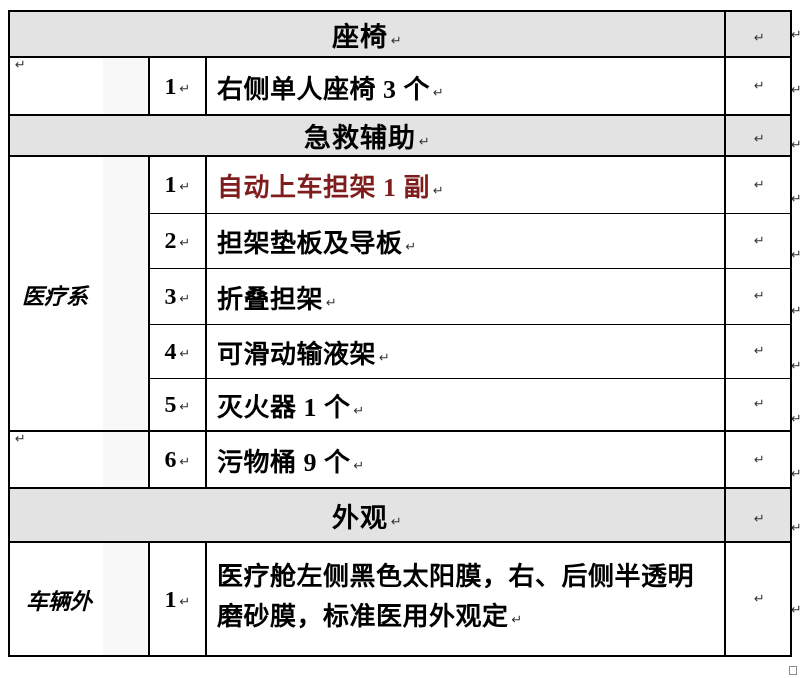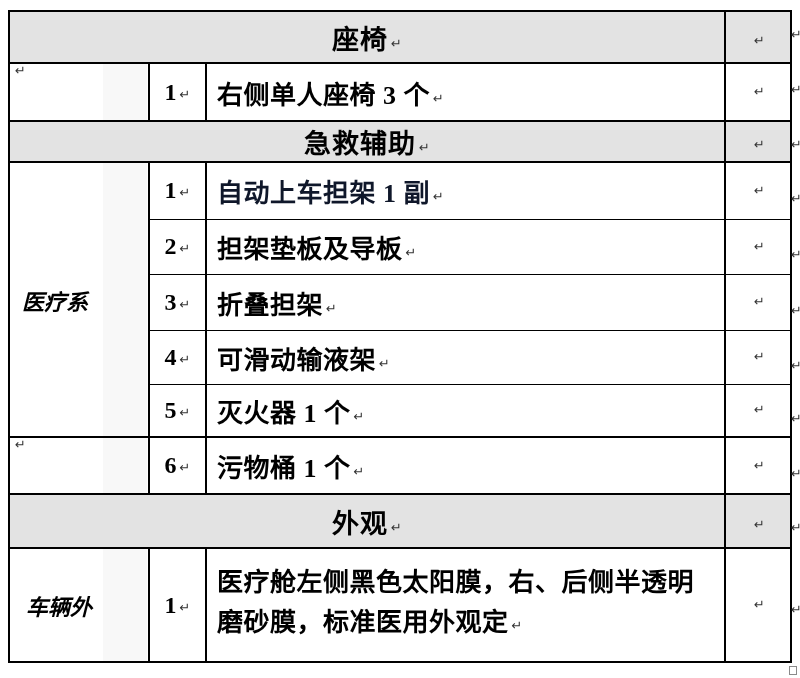--- a/index.html
+++ b/index.html
@@ -45,21 +45,21 @@
   .gcell .glabel{padding-left:12px;font-style:italic;}
   .ncell{text-align:center;font-size:24px;font-weight:600;}
   .dcell{
     text-align:left;
     padding-left:10px;padding-right:6px;
     font-size:26px;
     font-weight:600;
     letter-spacing:0.5px;
   }
   .dcell.multiline{line-height:40px;}
-  .red-text{color:#0f172a;}
+  .red-text{color:#7f1d1d;}
   .rcell{text-align:center;}
   .strip{
     position:absolute;
     top:0;bottom:0;right:1px;
     width:44px;
     background:#f8f8f8;
     pointer-events:none;
   }
   .pmark{
     font-family:"DejaVu Sans",sans-serif;
@@ -95,21 +95,21 @@
 <div class="page">
   <table class="doc-table">
     <colgroup>
         <col class="c1">
         <col class="c2">
         <col class="c3">
         <col class="c4">
       </colgroup>
 
     <tbody>
-        <tr class="section-row" style="height:52px">
+        <tr class="section-row" style="height:46px">
       <td colspan="3"><span>座椅</span><span class="pmark">↵</span></td>
       <td class="rcell"><span class="pmark">↵</span></td>
     </tr>
 
     <tr style="height:58px">
       <td class="gcell">
             <span class="pmark corner">↵</span>
             <div class="strip"></div>
           </td>
       <td class="ncell"><span>1</span><span class="pmark">↵</span></td>
@@ -152,21 +152,21 @@
       <td class="dcell"><span>灭火器 1 个</span><span class="pmark">↵</span></td>
       <td class="rcell"><span class="pmark">↵</span></td>
     </tr>
 
     <tr class="thick-top" style="height:57px">
       <td class="gcell">
             <span class="pmark corner">↵</span>
             <div class="strip"></div>
           </td>
       <td class="ncell"><span>6</span><span class="pmark">↵</span></td>
-      <td class="dcell"><span>污物桶 1 个</span><span class="pmark">↵</span></td>
+      <td class="dcell"><span>污物桶 9 个</span><span class="pmark">↵</span></td>
       <td class="rcell"><span class="pmark">↵</span></td>
     </tr>
 
     <tr class="section-row" style="height:54px">
       <td colspan="3"><span>外观</span><span class="pmark">↵</span></td>
       <td class="rcell"><span class="pmark">↵</span></td>
     </tr>
 
     <tr style="height:114px">
       <td class="gcell"><span class="glabel" style="padding-left:16px">车辆外</span><div class="strip"></div></td>

